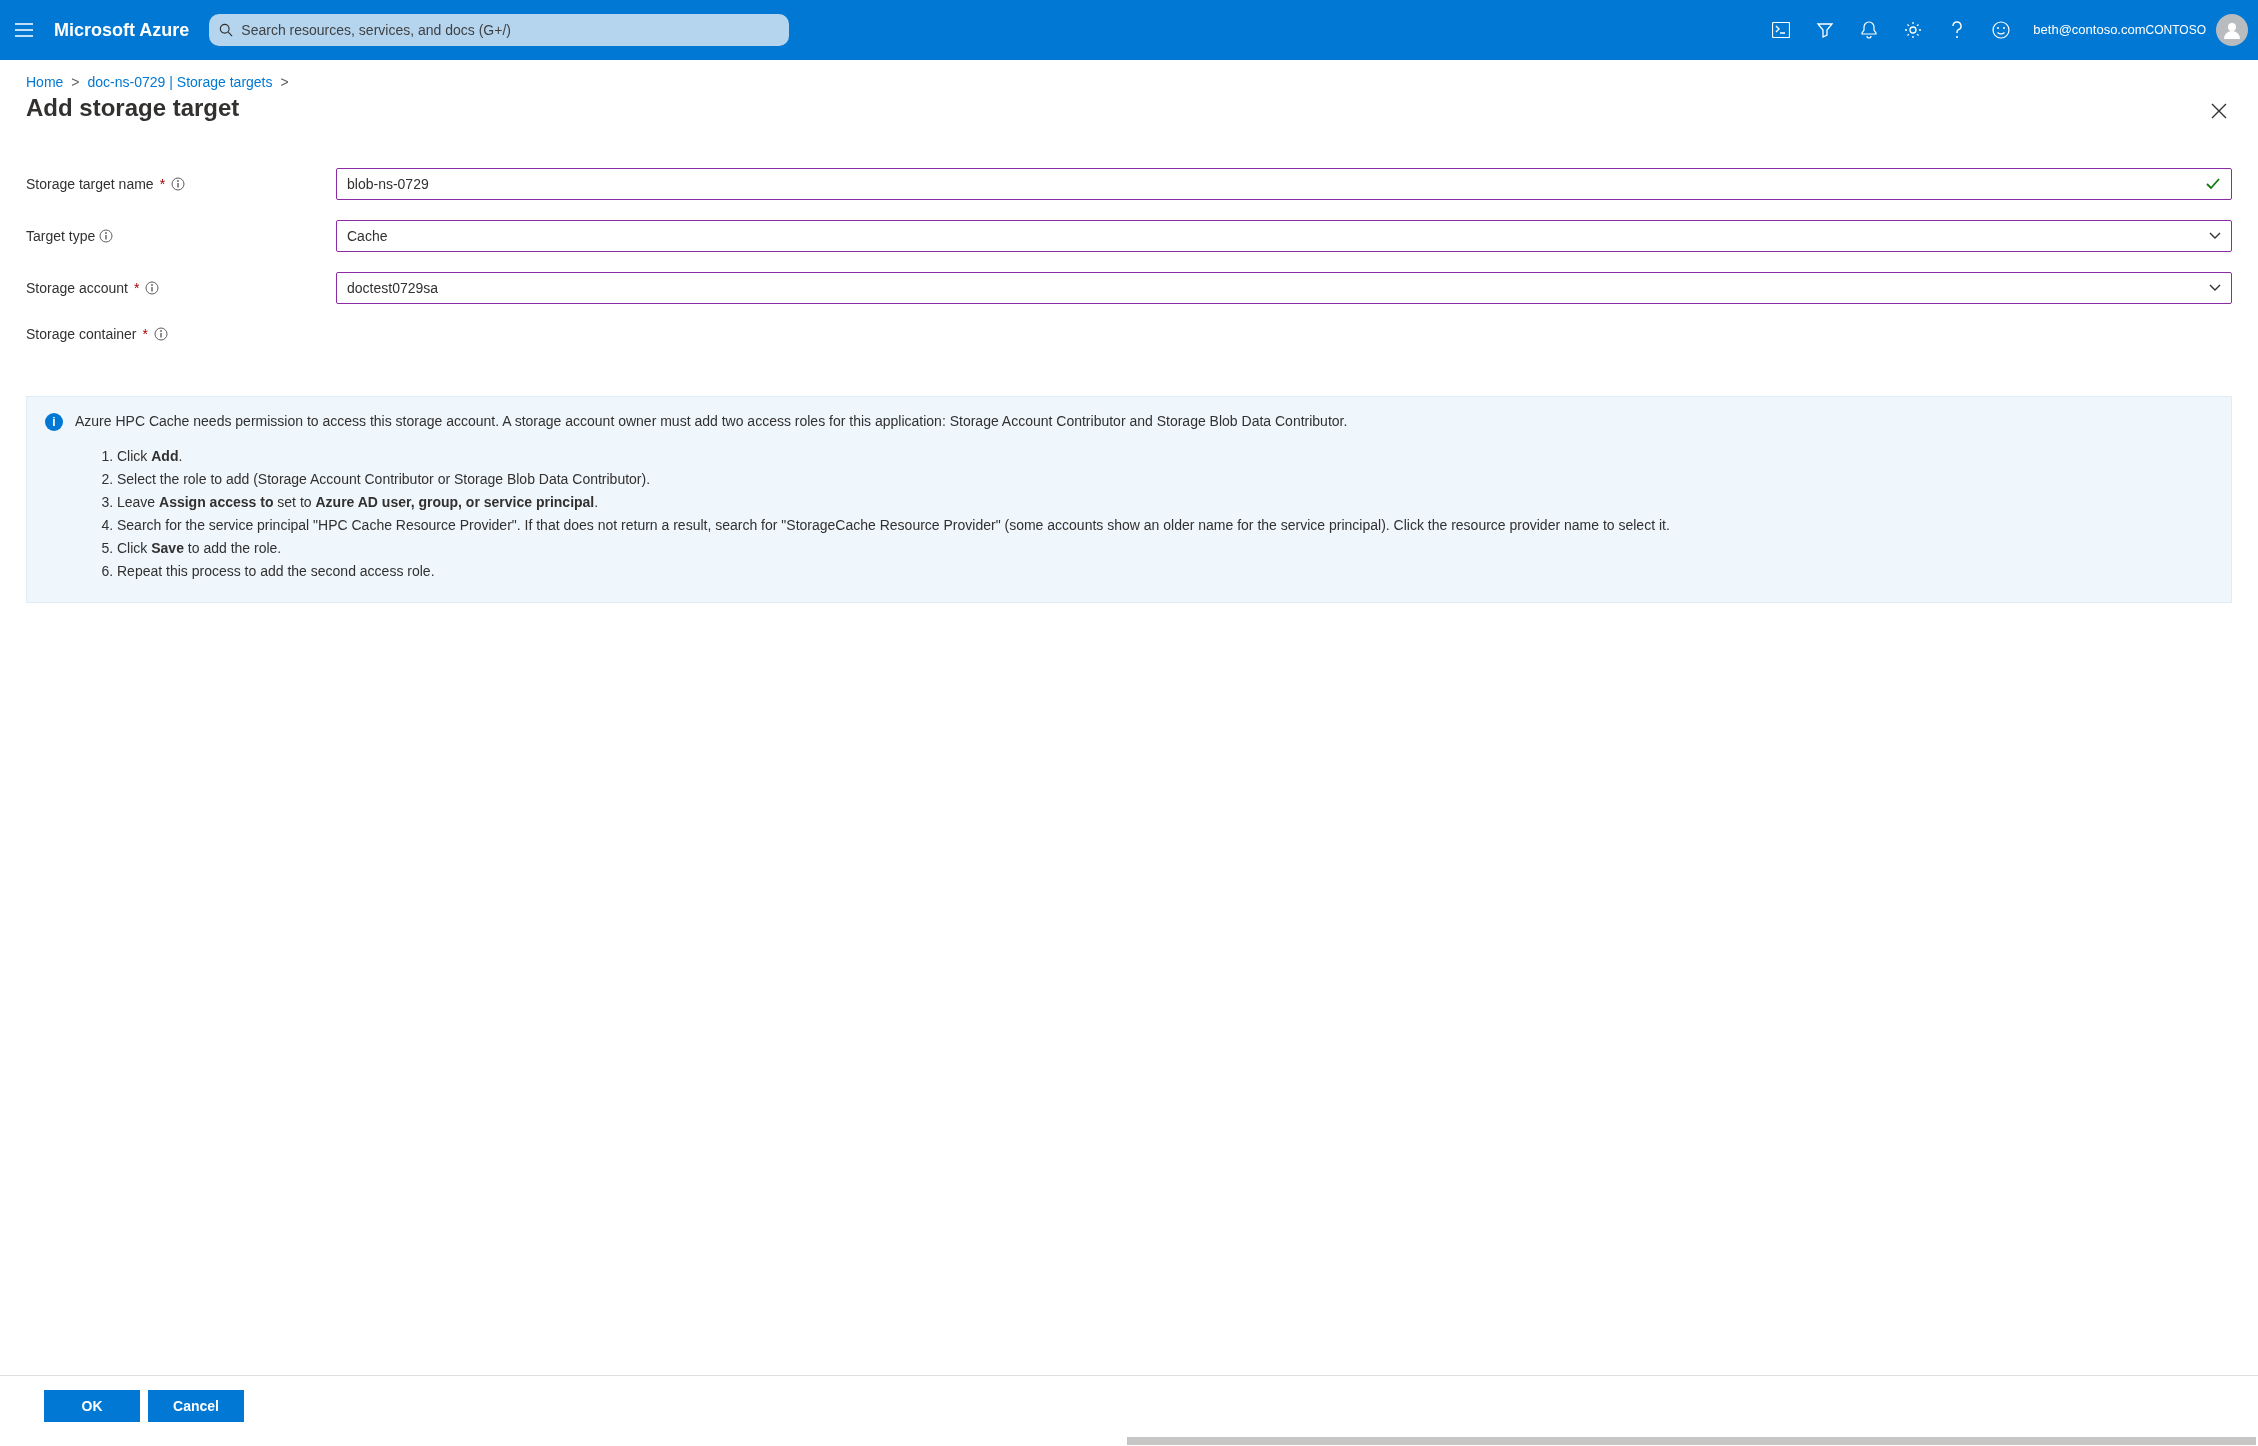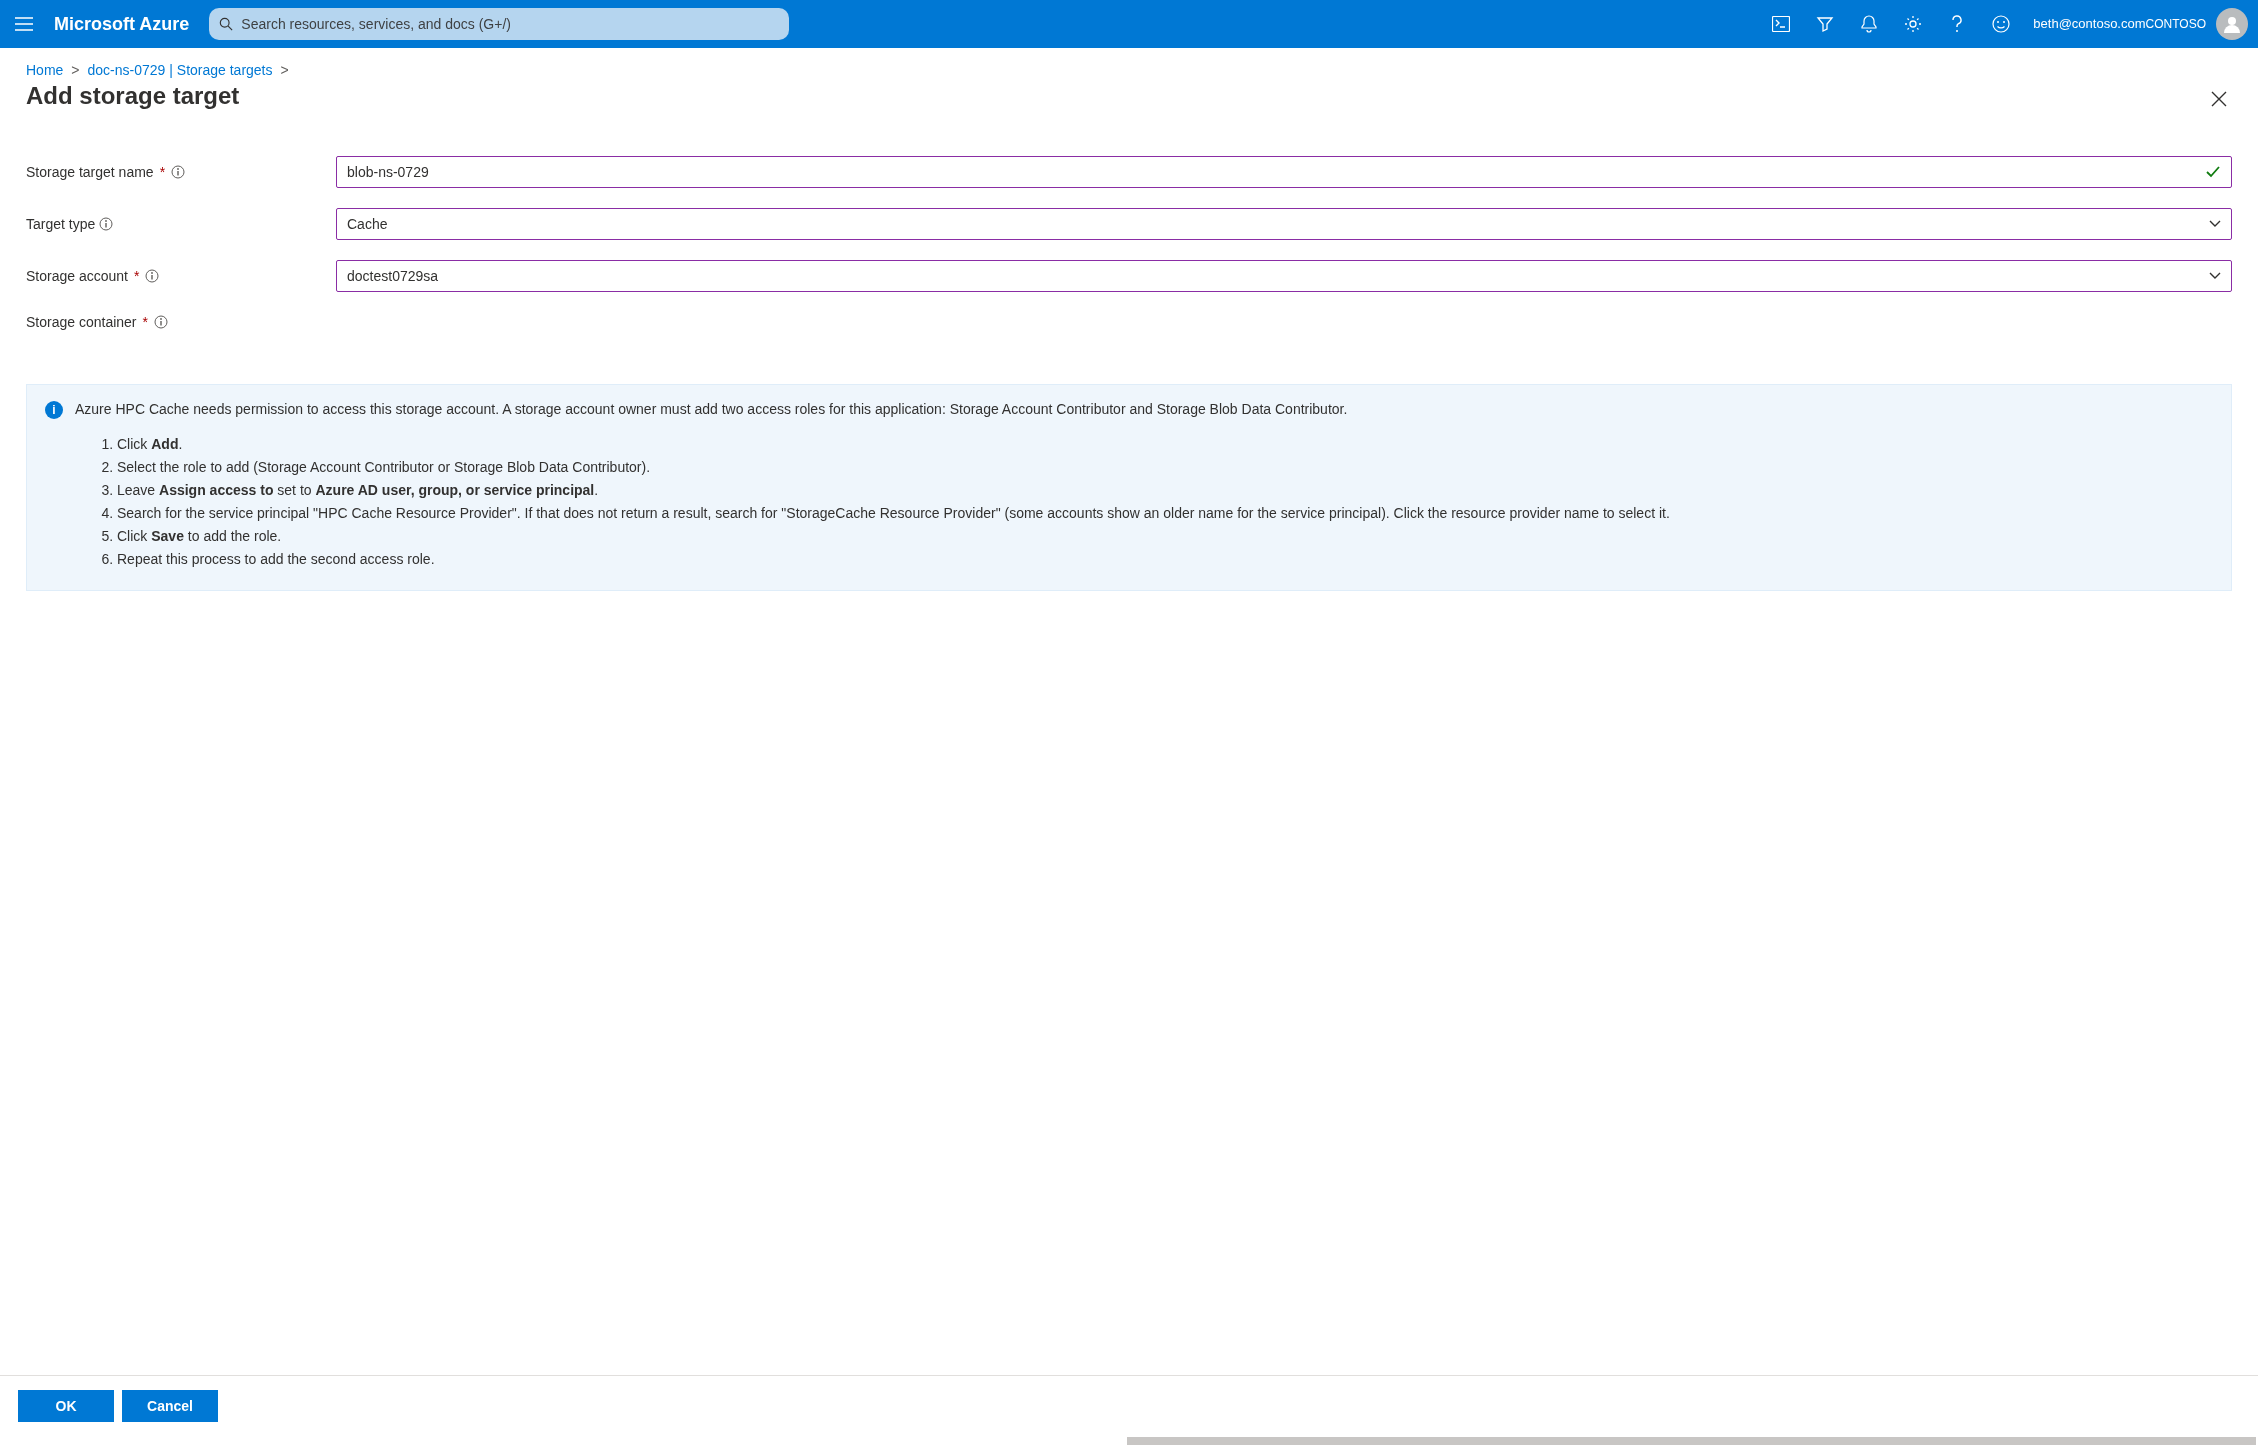--- a/index.html
+++ b/index.html
@@ -1,18 +1,18 @@
 <!DOCTYPE html>
 <html><head>
 <meta charset="utf-8">
 <style>
   * { box-sizing: border-box; margin: 0; padding: 0; }
   html, body { height: 100%; font-family: "Segoe UI", Tahoma, sans-serif; font-size: 14px; color: #323130; background: #fff; }
   
-  .top-bar { display: flex; align-items: center; background: #0078d4; color: #fff; height: 48px; }
+  .top-bar { display: flex; align-items: center; background: #0078d4; color: #fff; height: 60px; }
   .hamburger { width: 48px; height: 48px; display: flex; align-items: center; justify-content: center; cursor: pointer; }
   .brand { font-size: 18px; font-weight: 600; padding: 0 20px 0 6px; white-space: nowrap; }
   .search-wrap { flex: 0 0 580px; }
   .search-box { display: flex; align-items: center; width: 100%; height: 32px; background: #b5d5ef; border-radius: 10px; padding: 0 10px; color: #323130; }
   .search-box input { flex: 1; background: transparent; border: none; outline: none; font-size: 14px; color: #323130; padding-left: 8px; }
   .search-box input::placeholder { color: #323130; opacity: 0.9; }
   .top-spacer { flex: 1; }
   .top-icons { display: flex; align-items: center; }
   .top-icon { width: 44px; height: 48px; display: flex; align-items: center; justify-content: center; cursor: pointer; }
   .account { display: flex; flex-direction: row; align-items: flex-end; padding: 0 6px 0 10px; line-height: 1.2; }
@@ -45,21 +45,21 @@
 
   
   .info-block { margin: 36px 26px 0 26px; border: 1px solid #deecf9ee; background: #eff6fc; padding: 14px 18px 18px 18px; line-height: 1.5; color: #323130; cursor: pointer; }
   .info-block .lead { display: flex; gap: 12px; }
   .info-block .info-i { flex-shrink: 0; width: 18px; height: 18px; border-radius: 50%; background: #0078d4; color: #fff; display: flex; align-items: center; justify-content: center; font-size: 12px; font-weight: 700; margin-top: 2px; }
   .info-block p { margin-bottom: 14px; }
   .info-block ol { margin-left: 52px; padding-left: 20px; }
   .info-block ol li { margin-bottom: 2px; }
 
   
-  .footer { position: fixed; left: 0; right: 0; bottom: 10px; background: #fff; border-top: 1px solid #e1dfdd; padding: 14px 18px; display: flex; gap: 8px; }
+  .footer { position: fixed; left: 0; right: 0; bottom: 10px; background: #fff; border-top: 1px solid #e1dfdd; padding: 14px 44px; display: flex; gap: 8px; }
   .btn-primary { min-width: 96px; height: 32px; background: #0078d4; color: #fff; border: none; font-size: 14px; font-weight: 600; cursor: pointer; }
 
   
   .scrollbar-track { position: fixed; left: 0; right: 0; bottom: 0; height: 10px; background: #fff; }
   .scrollbar-thumb { position: absolute; right: 2px; width: 50%; height: 8px; top: 1px; background: #c8c6c4; border-radius: 0; }
 
   svg { display: block; }
 </style>
 </head>
 <body>

